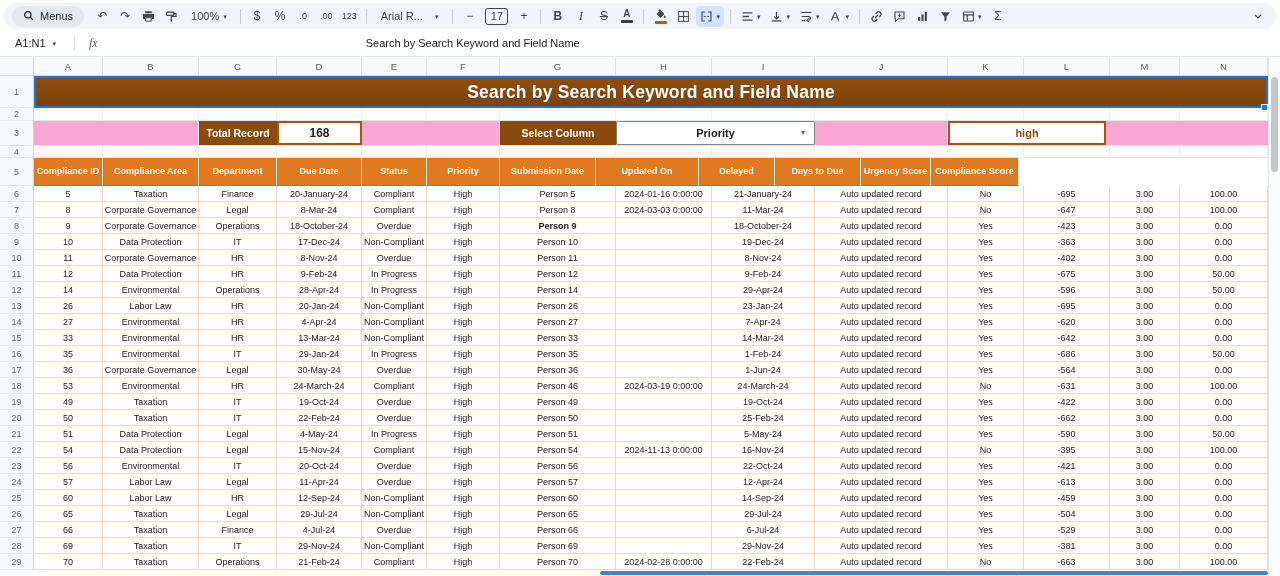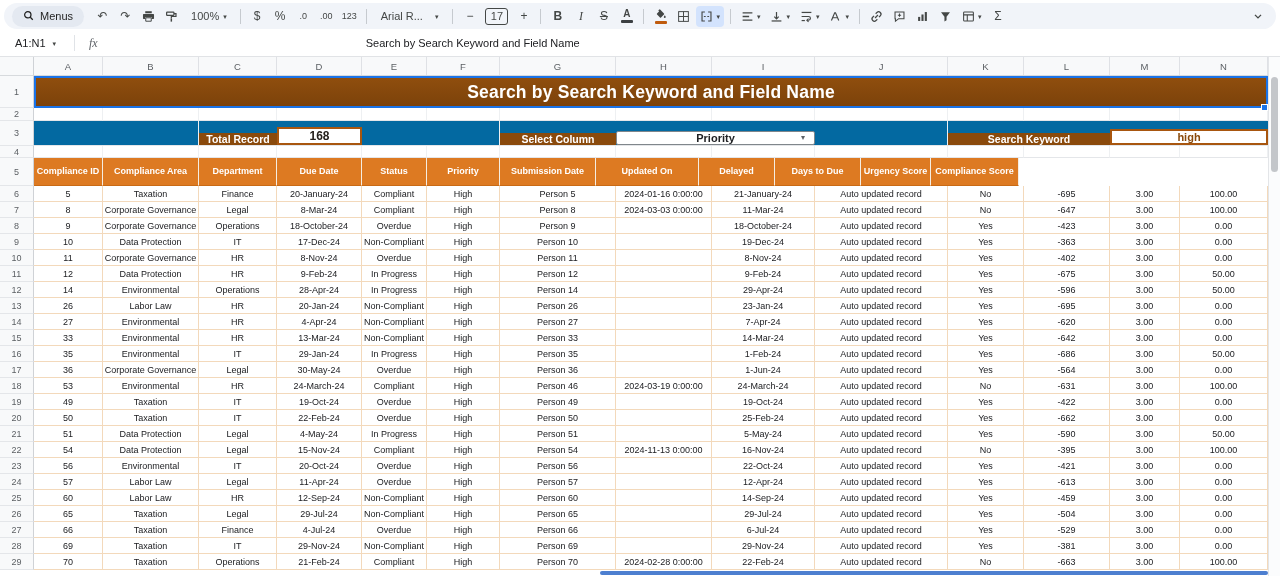--- a/index.html
+++ b/index.html
@@ -63,21 +63,21 @@
   .row { display:flex; }
   .title-row { position:relative; height:32px; }
   .title-cell { width:1234px; height:32px; background:linear-gradient(#8f4e0e,#7c420a);
     border:2px solid #1a73e8; color:#fff; font-weight:bold; font-size:17.5px;
     display:flex; align-items:center; justify-content:center; letter-spacing:.2px; cursor:cell; }
   .fill-handle { position:absolute; right:0; bottom:-3px; width:7px; height:7px;
     background:#1a73e8; border:1px solid #fff; cursor:crosshair; }
   .emptyrow { height:13px; }
   .r4 { height:12px; }
   .ecell { height:100%; background:#fff; border-right:1px solid #eef0f2; border-bottom:1px solid #e4e6e9; cursor:cell; }
-  .controls { height:25px; background:#0369a1; border-bottom:1px solid #e4e6e9;align-items:flex-end; }
+  .controls { height:25px; background:#f9a8d4; border-bottom:1px solid #e4e6e9; }
   .sp { height:100%; border-right:1px solid #eef0f2; }
   .ctl-label { background:#8a4a0c; color:#fff; font-weight:bold; font-size:10.5px;
     display:flex; align-items:center; justify-content:center; }
   .ctl-value { border:2px solid #a8560f; display:flex; align-items:center; justify-content:center;
     font-weight:bold; font-size:12px; color:#26211c; background:#fff; cursor:cell; }
   .val-orange { color:#8a4a0c; font-size:11px; }
   .ctl-dropdown { border:1px solid #80868b; border-radius:2px; background:#fff; position:relative;
     display:flex; align-items:center; justify-content:center; font-weight:bold; font-size:11px;
     color:#202124; cursor:pointer; }
   .ctl-dropdown .dd { position:absolute; right:9px; font-size:8px; color:#5f6368; }
@@ -362,21 +362,20 @@
       <div class="sp" style="width:165px"></div>
       <div class="ctl-label" style="width:78px">Total Record</div>
       <div class="ctl-value" style="width:85px">168</div>
       <div class="sp" style="width:138px"></div>
       <div class="ctl-label" style="width:116px">Select Column</div>
       <div class="ctl-dropdown" style="width:199px">
         <span>Priority</span>
         <span class="dd">▾</span>
       </div>
       <div class="sp" style="width:133px"></div>
-      <div class="ctl-label" style="width:162px">Search Keyword</div>
       <div class="ctl-value val-orange" style="width:158px">high</div>
     </div>
     <div class="row emptyrow r4">
         <div class="ecell" style="width: 69px;"></div>
         <div class="ecell" style="width: 96px;"></div>
         <div class="ecell" style="width: 78px;"></div>
         <div class="ecell" style="width: 85px;"></div>
         <div class="ecell" style="width: 65px;"></div>
         <div class="ecell" style="width: 73px;"></div>
         <div class="ecell" style="width: 116px;"></div>
@@ -435,21 +434,21 @@
           <div class="dcell" style="width: 70px;">3.00</div>
           <div class="dcell" style="width: 88px;">100.00</div>
         </div>
         <div class="row drow">
           <div class="dcell" style="width: 69px;">9</div>
           <div class="dcell" style="width: 96px;">Corporate Governance</div>
           <div class="dcell" style="width: 78px;">Operations</div>
           <div class="dcell" style="width: 85px;">18-October-24</div>
           <div class="dcell" style="width: 65px;">Overdue</div>
           <div class="dcell" style="width: 73px;">High</div>
-          <div class="dcell" style="width: 116px;">Person 9</div>
+          <div class="dcell" style="width: 116px; font-weight: bold;">Person 9</div>
           <div class="dcell" style="width: 96px;"></div>
           <div class="dcell" style="width: 103px;">18-October-24</div>
           <div class="dcell" style="width: 133px;">Auto updated record</div>
           <div class="dcell" style="width: 76px;">Yes</div>
           <div class="dcell" style="width: 86px;">-423</div>
           <div class="dcell" style="width: 70px;">3.00</div>
           <div class="dcell" style="width: 88px;">0.00</div>
         </div>
         <div class="row drow">
           <div class="dcell" style="width: 69px;">10</div>

